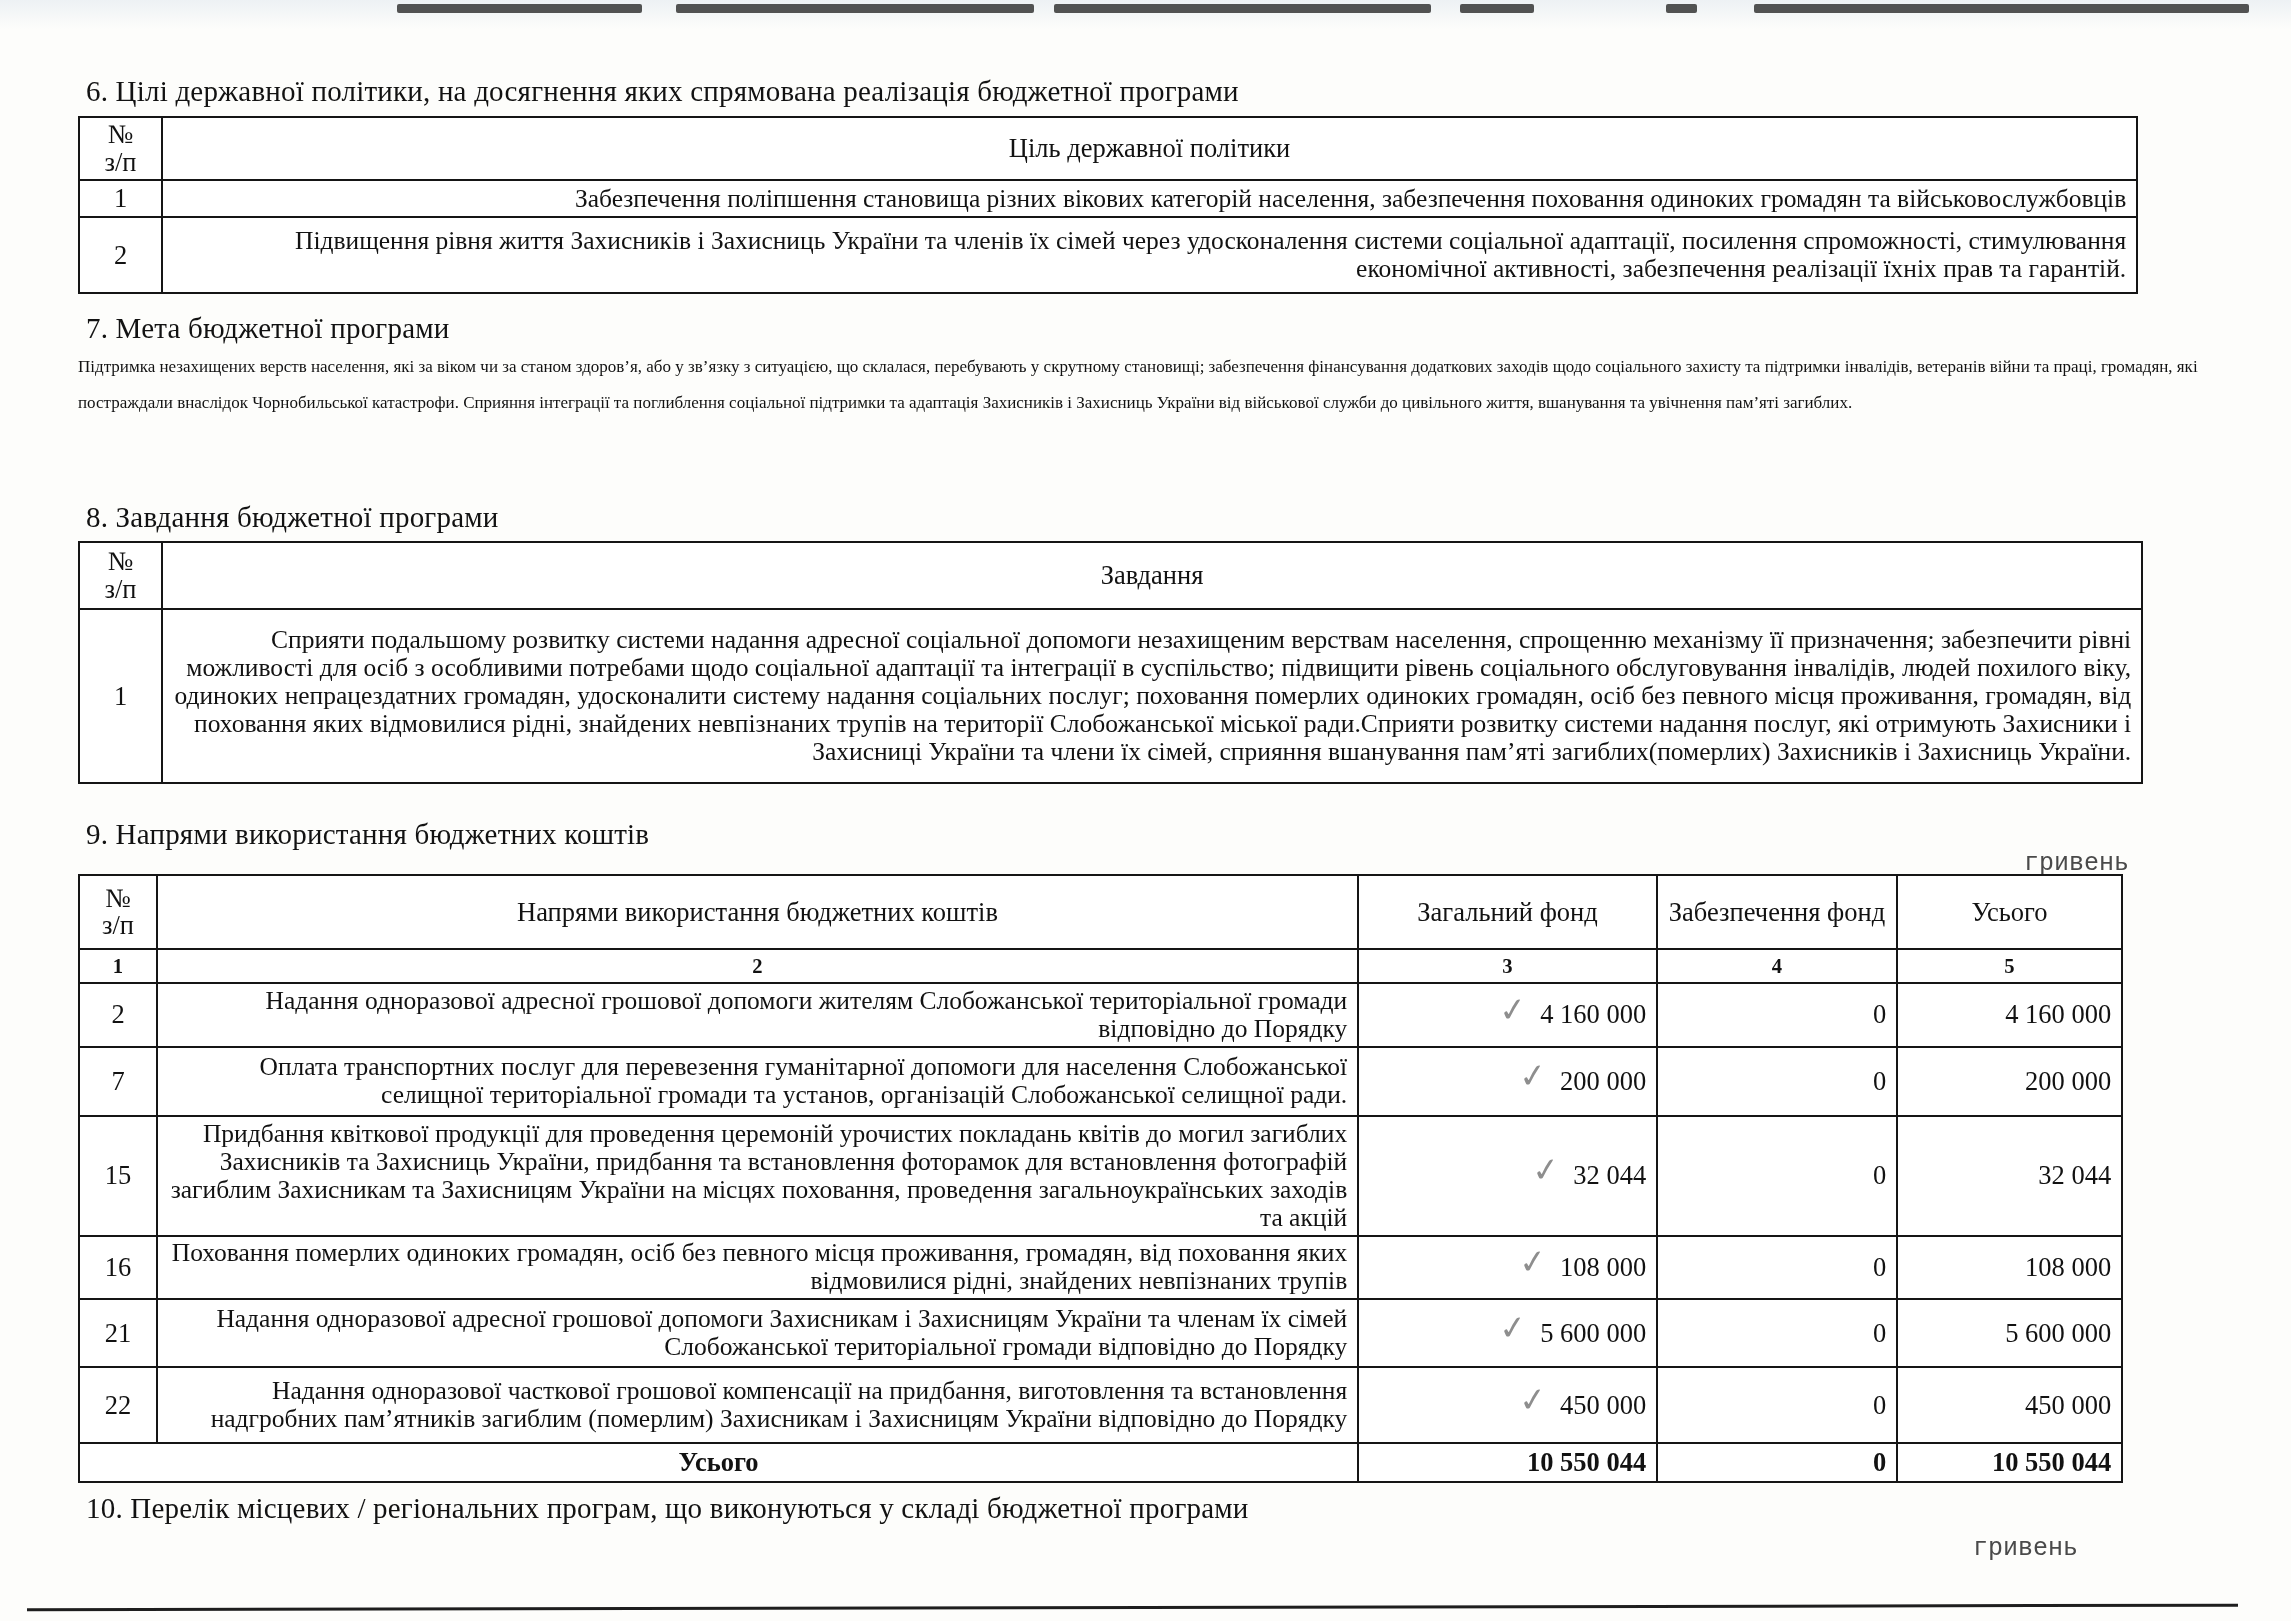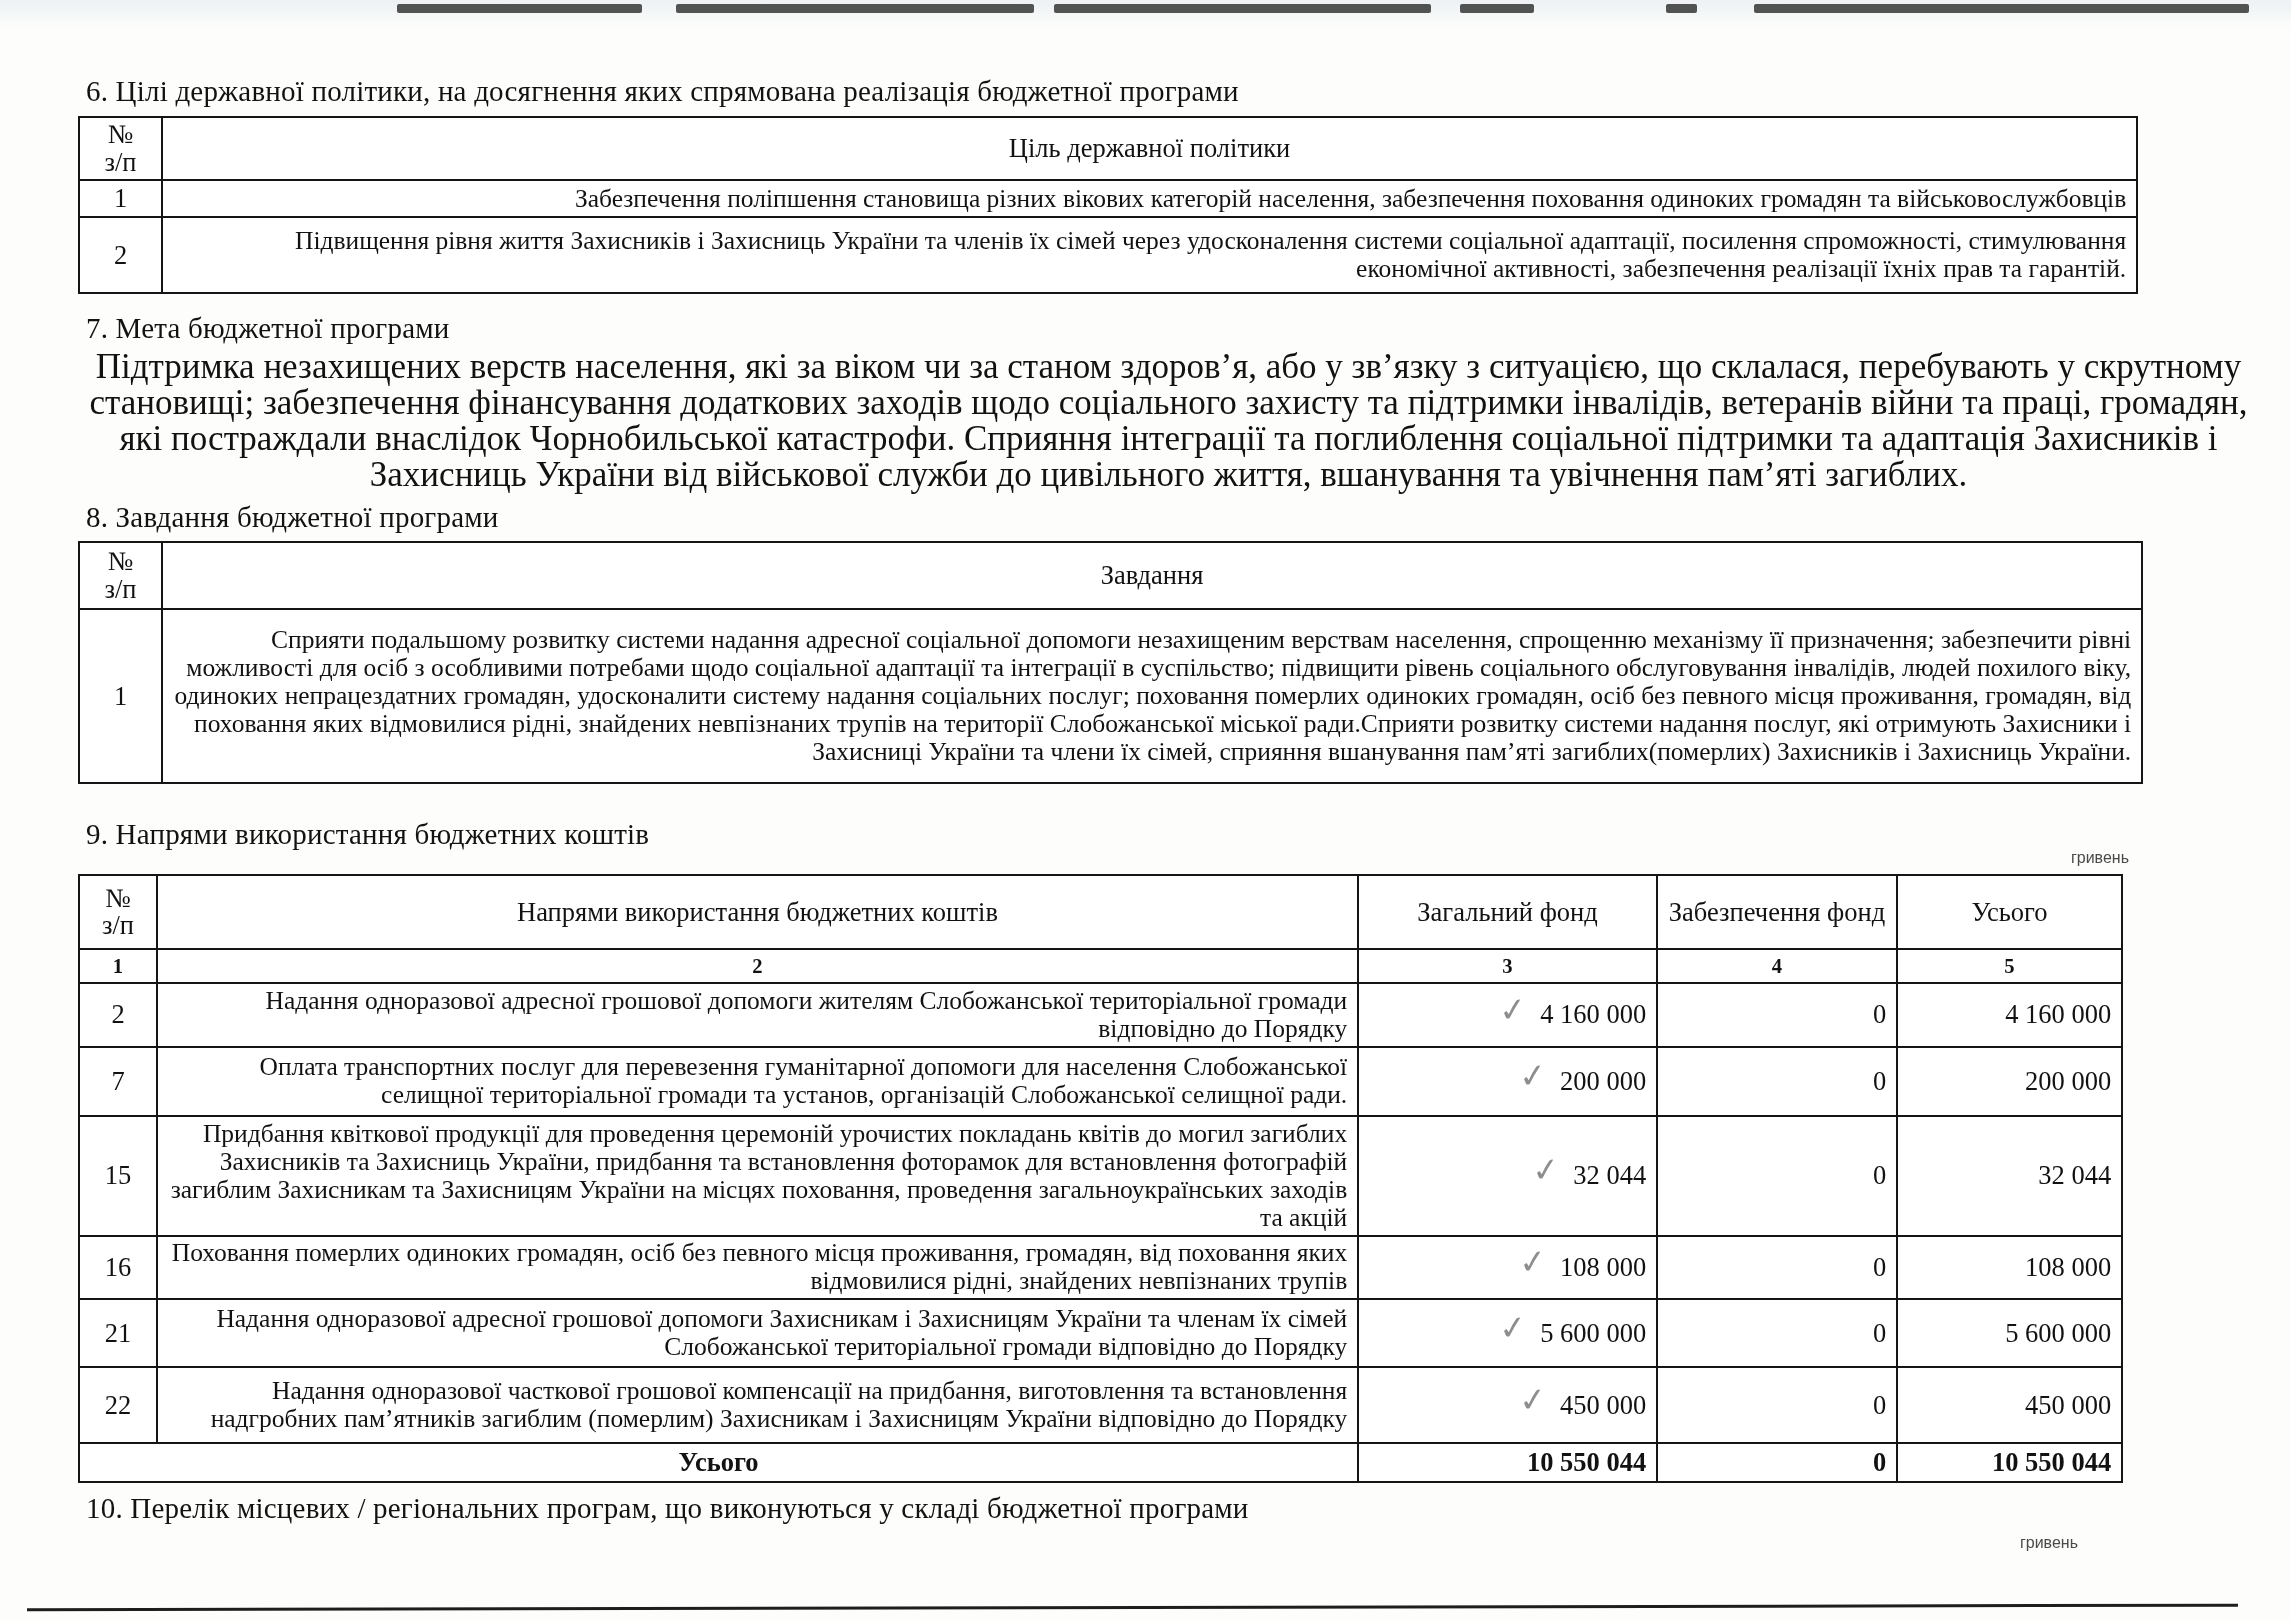--- a/index.html
+++ b/index.html
@@ -8,33 +8,33 @@
     width:2292px;height:1621px;
     background:#fdfdfb;
     font-family:"Liberation Serif", serif;
     color:#121212;
     overflow:hidden;
   }
   .top-wash{position:absolute;top:0;left:0;width:2292px;height:29px;
     background:linear-gradient(#edf1f4, rgba(255,255,255,0));}
   .dash{position:absolute;top:3.9px;height:8.8px;background:#353535;border-radius:2px;opacity:.85;}
   .heading{position:absolute;left:78px;margin:8px;font-size:29px;font-weight:400;letter-spacing:0.2px;white-space:nowrap;}
-  .bodytext{position:absolute;left:78px;width:2181px;font-size:35px;line-height:36px;text-align:center;}
+  .bodytext{position:absolute;left:78px;width:2181px;font-size:17px;line-height:36px;text-align:left;}
   .tbl{position:absolute;left:78px;border-collapse:collapse;table-layout:fixed;background:#fff;}
   .tbl td{border:2px solid #151515;overflow:hidden;}
   .tbl tr.hdr td{border-bottom:2.9px solid #151515;text-align:center;vertical-align:middle;font-size:26.5px;}
   .numcell{text-align:center;vertical-align:middle;font-size:26.5px;}
   .textcell{text-align:right;vertical-align:middle;padding:2.9px 9.8px;font-size:25.5px;line-height:28px;}
   .numhdr{line-height:27.4px;font-size:25.5px;}
   .colnums td{text-align:center;font-weight:bold;font-size:20.6px;border-bottom:2.9px solid #151515;}
   .val{text-align:right;vertical-align:middle;padding-right:9.8px;font-size:26.5px;white-space:nowrap;}
   .check{display:inline-block;color:#8e8e8e;font-size:33px;margin-right:13.7px;transform:rotate(-6deg);position:relative;top:-2.9px;line-height:0;}
   .totals td{font-weight:bold;font-size:26.5px;}
   .totals .label{text-align:center;vertical-align:middle;}
-  .currency{position:absolute;font-family:Liberation Sans, sans-serif;font-size:16px;color:#4a4a4a;}
+  .currency{position:absolute;font-family:Liberation Mono, monospace;font-size:25px;color:#4a4a4a;}
   .bottom-rule{position:absolute;top:1606px;left:27.4px;width:2211px;height:2.9px;background:#1e1e1e;transform:rotate(-0.12deg);}
 </style>
 </head>
 <body>
 
 <div class="page">
 
   <div class="top-wash"></div>
   <div>
     <div class="dash" style="left:397px;width:245px"></div>

